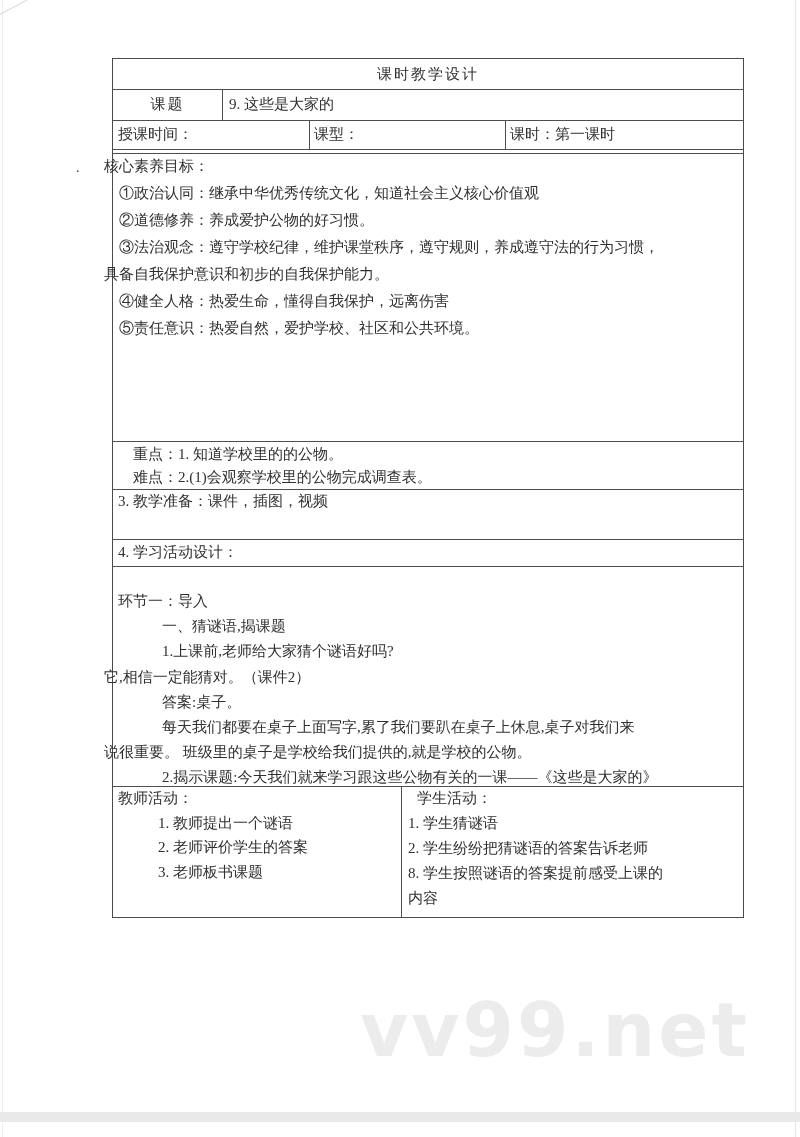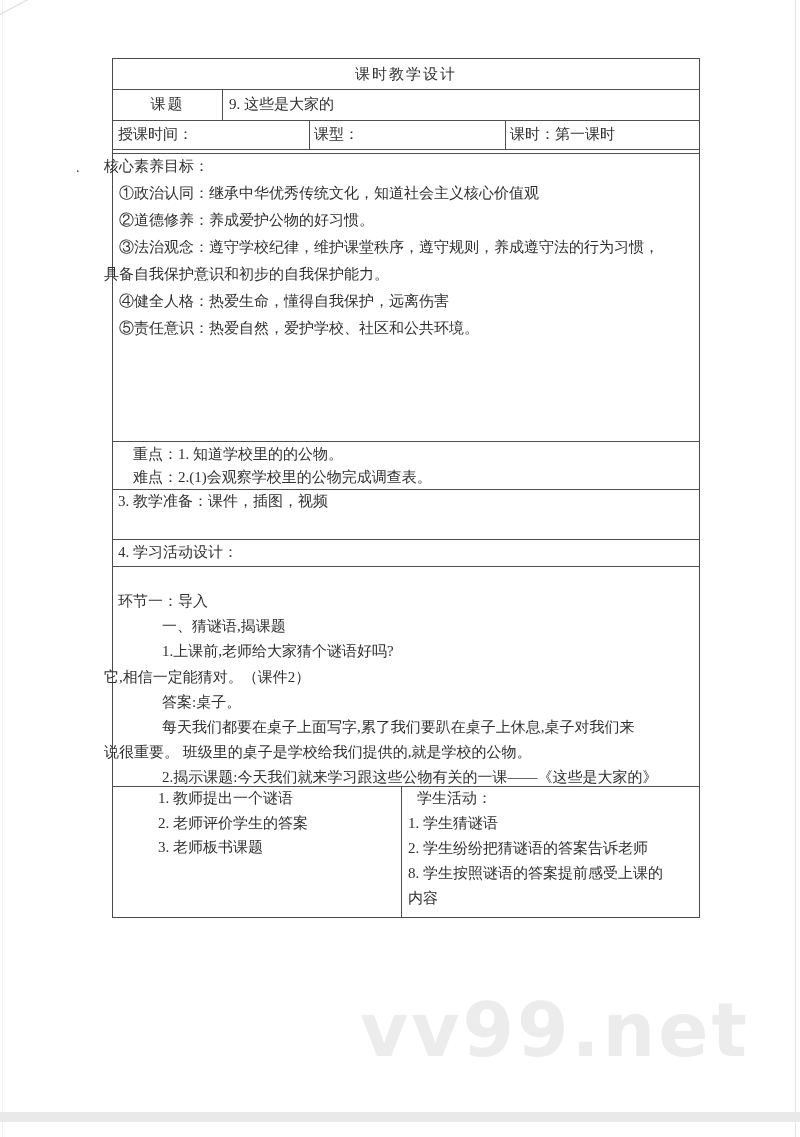--- a/index.html
+++ b/index.html
@@ -11,21 +11,21 @@
   .edge-left{position:absolute;left:2px;top:0;width:1px;height:1137px;background:#efefef;}
   .edge-right{position:absolute;left:795px;top:0;width:1px;height:1137px;background:#e4e4e4;}
   .corner-diag{position:absolute;left:-2px;top:15px;width:34px;height:1px;background:#dadada;
     transform:rotate(-28deg);transform-origin:left center;}
   .page-sep{position:absolute;left:0;top:1112px;width:800px;height:10px;background:#e9e9e9;}
   
   .watermark{position:absolute;left:360px;top:993px;font-family:"DejaVu Sans","Liberation Sans",sans-serif;
     font-weight:700;font-size:74px;letter-spacing:3px;color:#ececec;line-height:1;}
   
   .doc-table{position:absolute;left:112px;top:58px;width:586px;height:858px;
-    border:1.5px solid #4a4a4a;box-sizing:content-box;}
+    border:1.5px solid #4a4a4a;box-sizing:content-box;padding-left:44px;}
   .hline{position:absolute;left:0;width:100%;height:1px;background:#4f4f4f;}
   .vline{position:absolute;width:1px;background:#4f4f4f;}
   .cellblock{position:absolute;box-sizing:border-box;}
   
   .t-title{top:0;left:0;width:100%;height:30px;line-height:30px;text-align:center;letter-spacing:2px;}
   
   .t-topic-label{top:30px;left:0;width:109px;height:31px;line-height:31px;text-align:center;letter-spacing:2px;}
   .t-topic-value{top:30px;left:116px;height:31px;line-height:31px;}
   
   .t-time{top:61px;left:5px;height:29px;line-height:29px;}
@@ -117,20 +117,21 @@
       <div class="s-indent">一、猜谜语,揭课题</div>
       <div class="s-indent">1.上课前,老师给大家猜个谜语好吗?</div>
       <div class="s-flush">它,相信一定能猜对。（课件2）</div>
       <div class="s-indent">答案:桌子。</div>
       <div class="s-indent">每天我们都要在桌子上面写字,累了我们要趴在桌子上休息,桌子对我们来</div>
       <div class="s-flush">说很重要。 班级里的桌子是学校给我们提供的,就是学校的公物。</div>
       <div class="s-indent">2.揭示课题:今天我们就来学习跟这些公物有关的一课——《这些是大家的》</div>
     </div>
 
     <div class="cellblock teacher-cell">
+      <div class="a-head">教师活动：</div>
       <div class="a-item">1. 教师提出一个谜语</div>
       <div class="a-item">2. 老师评价学生的答案</div>
       <div class="a-item">3. 老师板书课题</div>
     </div>
     <div class="cellblock student-cell">
       <div class="a-head">学生活动：</div>
       <div class="a-item">1. 学生猜谜语</div>
       <div class="a-item">2. 学生纷纷把猜谜语的答案告诉老师</div>
       <div class="a-item">8. 学生按照谜语的答案提前感受上课的内容</div>
     </div>

